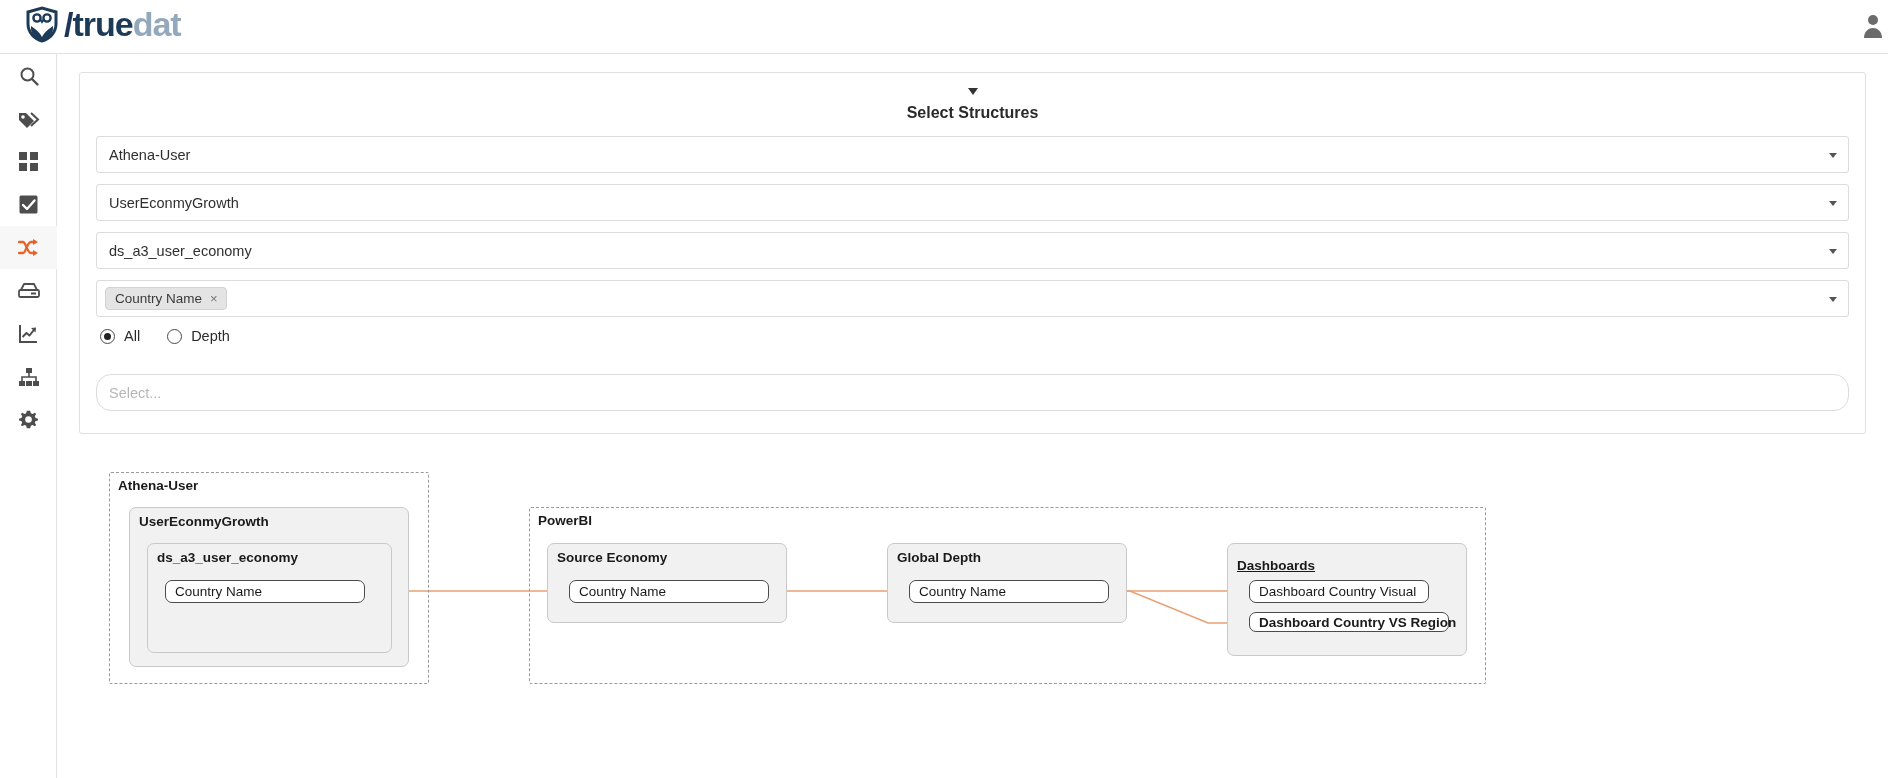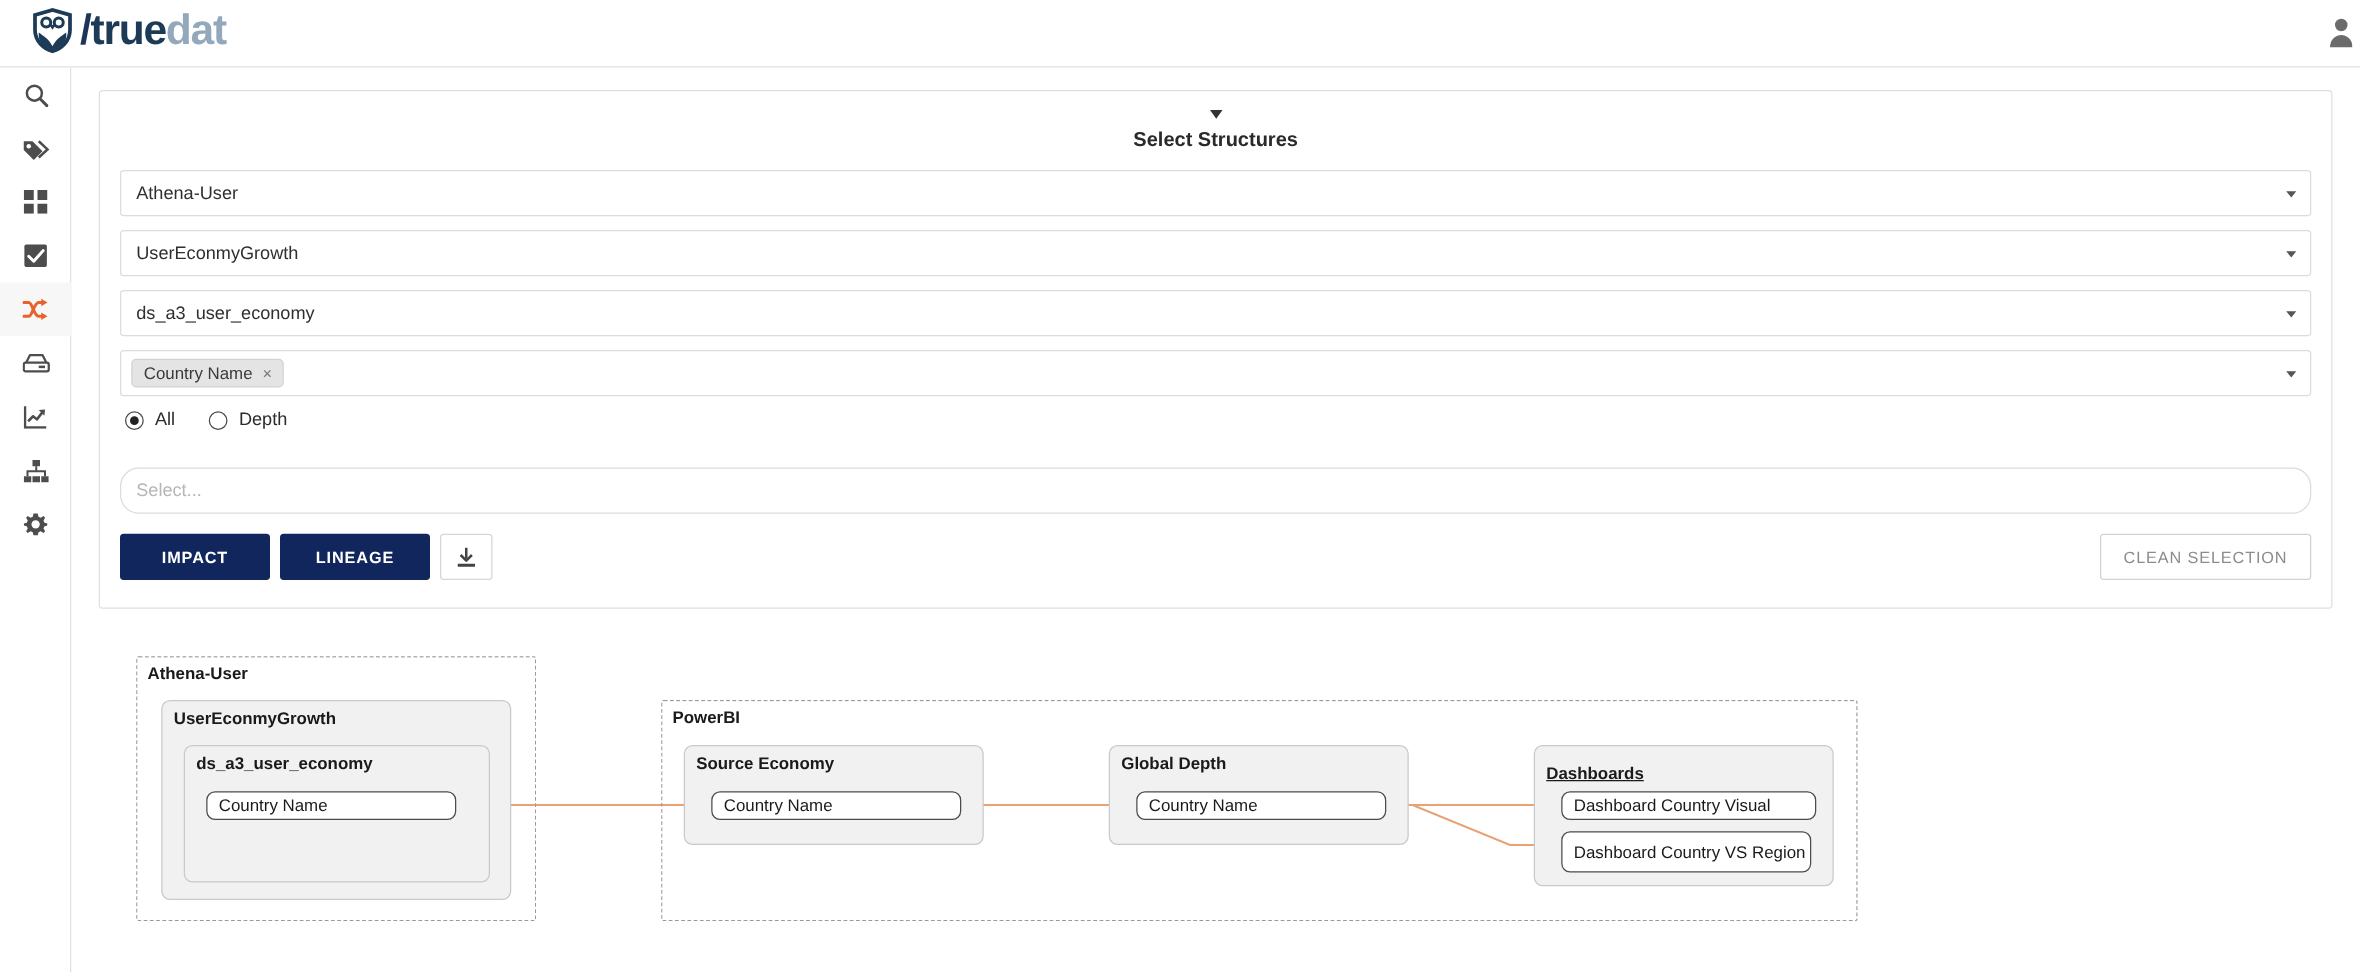--- a/index.html
+++ b/index.html
@@ -381,32 +381,20 @@
 
     <div class="radio-row">
       <span class="radio on"></span>
       <span class="radio-label">All</span>
       <span class="radio"></span>
       <span class="radio-label">Depth</span>
     </div>
 
     <input class="text-input" type="text" placeholder="Select..." style="">
 
-    <div class="btn-row">
-      <button class="btn-primary">IMPACT</button>
-      <button class="btn-primary">LINEAGE</button>
-      <div class="btn-icon">
-        <svg width="14" height="16" viewBox="0 0 14 16">
-          <path d="M7 0 L7 9" stroke="#444" stroke-width="2"></path>
-          <path d="M2.5 6 L7 10.5 L11.5 6" fill="none" stroke="#444" stroke-width="2" stroke-linejoin="round"></path>
-          <rect x="0" y="13" width="14" height="2.4" fill="#444"></rect>
-        </svg>
-      </div>
-      <button class="btn-clean">CLEAN SELECTION</button>
-    </div>
   </div>
 
   <div class="graph">
     <svg width="1780" height="250">
       <defs>
         <marker id="arw" markerWidth="8" markerHeight="8" refX="7" refY="4" orient="auto">
           <path d="M0 0 L8 4 L0 8 Z" fill="#e8a173"></path>
         </marker>
       </defs>
       <g id="edges-layer">
@@ -427,18 +415,18 @@
         <div class="box-title" style="left: 78px; top: 88px;">ds_a3_user_economy</div>
         <div class="field" style="left: 86px; top: 118px; width: 200px; height: 23px;">Country Name</div>
         <div class="box" style="left: 468px; top: 81px; width: 240px; height: 80px;"></div>
         <div class="box-title" style="left: 478px; top: 88px;">Source Economy</div>
         <div class="field" style="left: 490px; top: 118px; width: 200px; height: 23px;">Country Name</div>
         <div class="box" style="left: 808px; top: 81px; width: 240px; height: 80px;"></div>
         <div class="box-title" style="left: 818px; top: 88px;">Global Depth</div>
         <div class="field" style="left: 830px; top: 118px; width: 200px; height: 23px;">Country Name</div>
         <div class="box" style="left: 1148px; top: 81px; width: 240px; height: 113px;"></div>
         <div class="box-title" style="left: 1158px; top: 96px; text-decoration: underline;">Dashboards</div>
-        <div class="field" style="left: 1170px; top: 118px; width: 204px; height: 23px;">Dashboard Country Visual</div>
-        <div class="field" style="left: 1170px; top: 150px; width: 200px; height: 33px;">Dashboard Country VS Region</div>
+        <div class="field" style="left: 1170px; top: 118px; width: 180px; height: 23px;">Dashboard Country Visual</div>
+        <div class="field" style="left: 1170px; top: 150px; width: 200px; height: 20px; font-weight: bold;">Dashboard Country VS Region</div>
       </div>
   </div>
 
 </div>
 
 </body></html>

